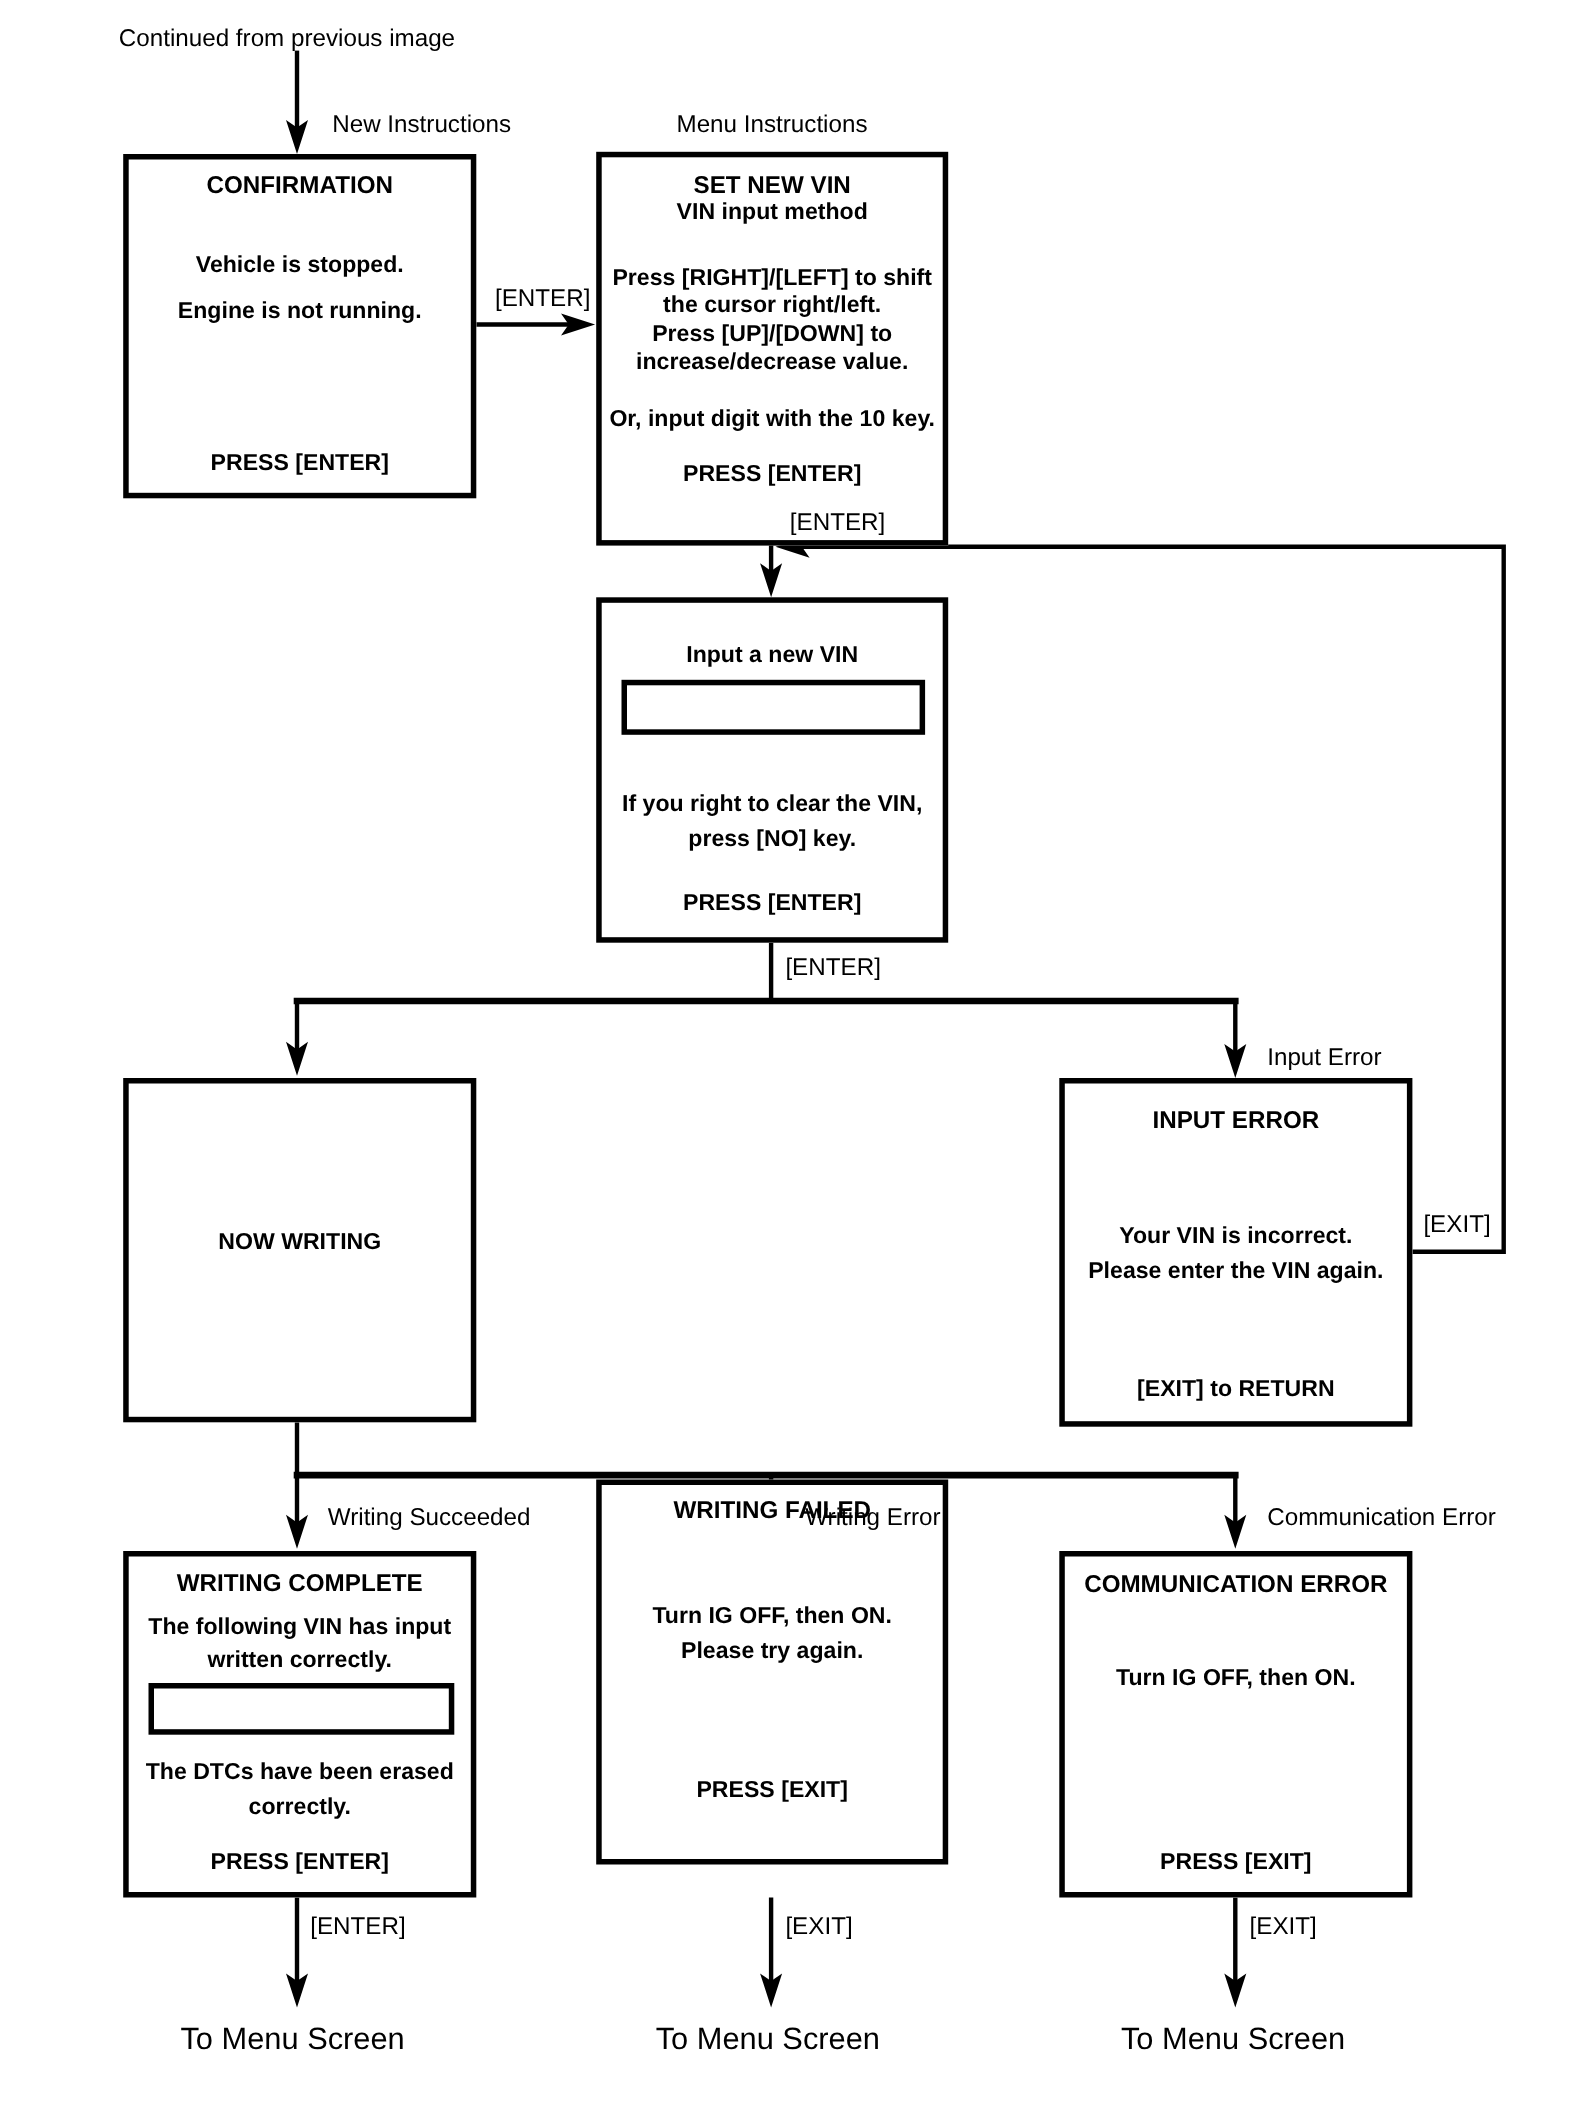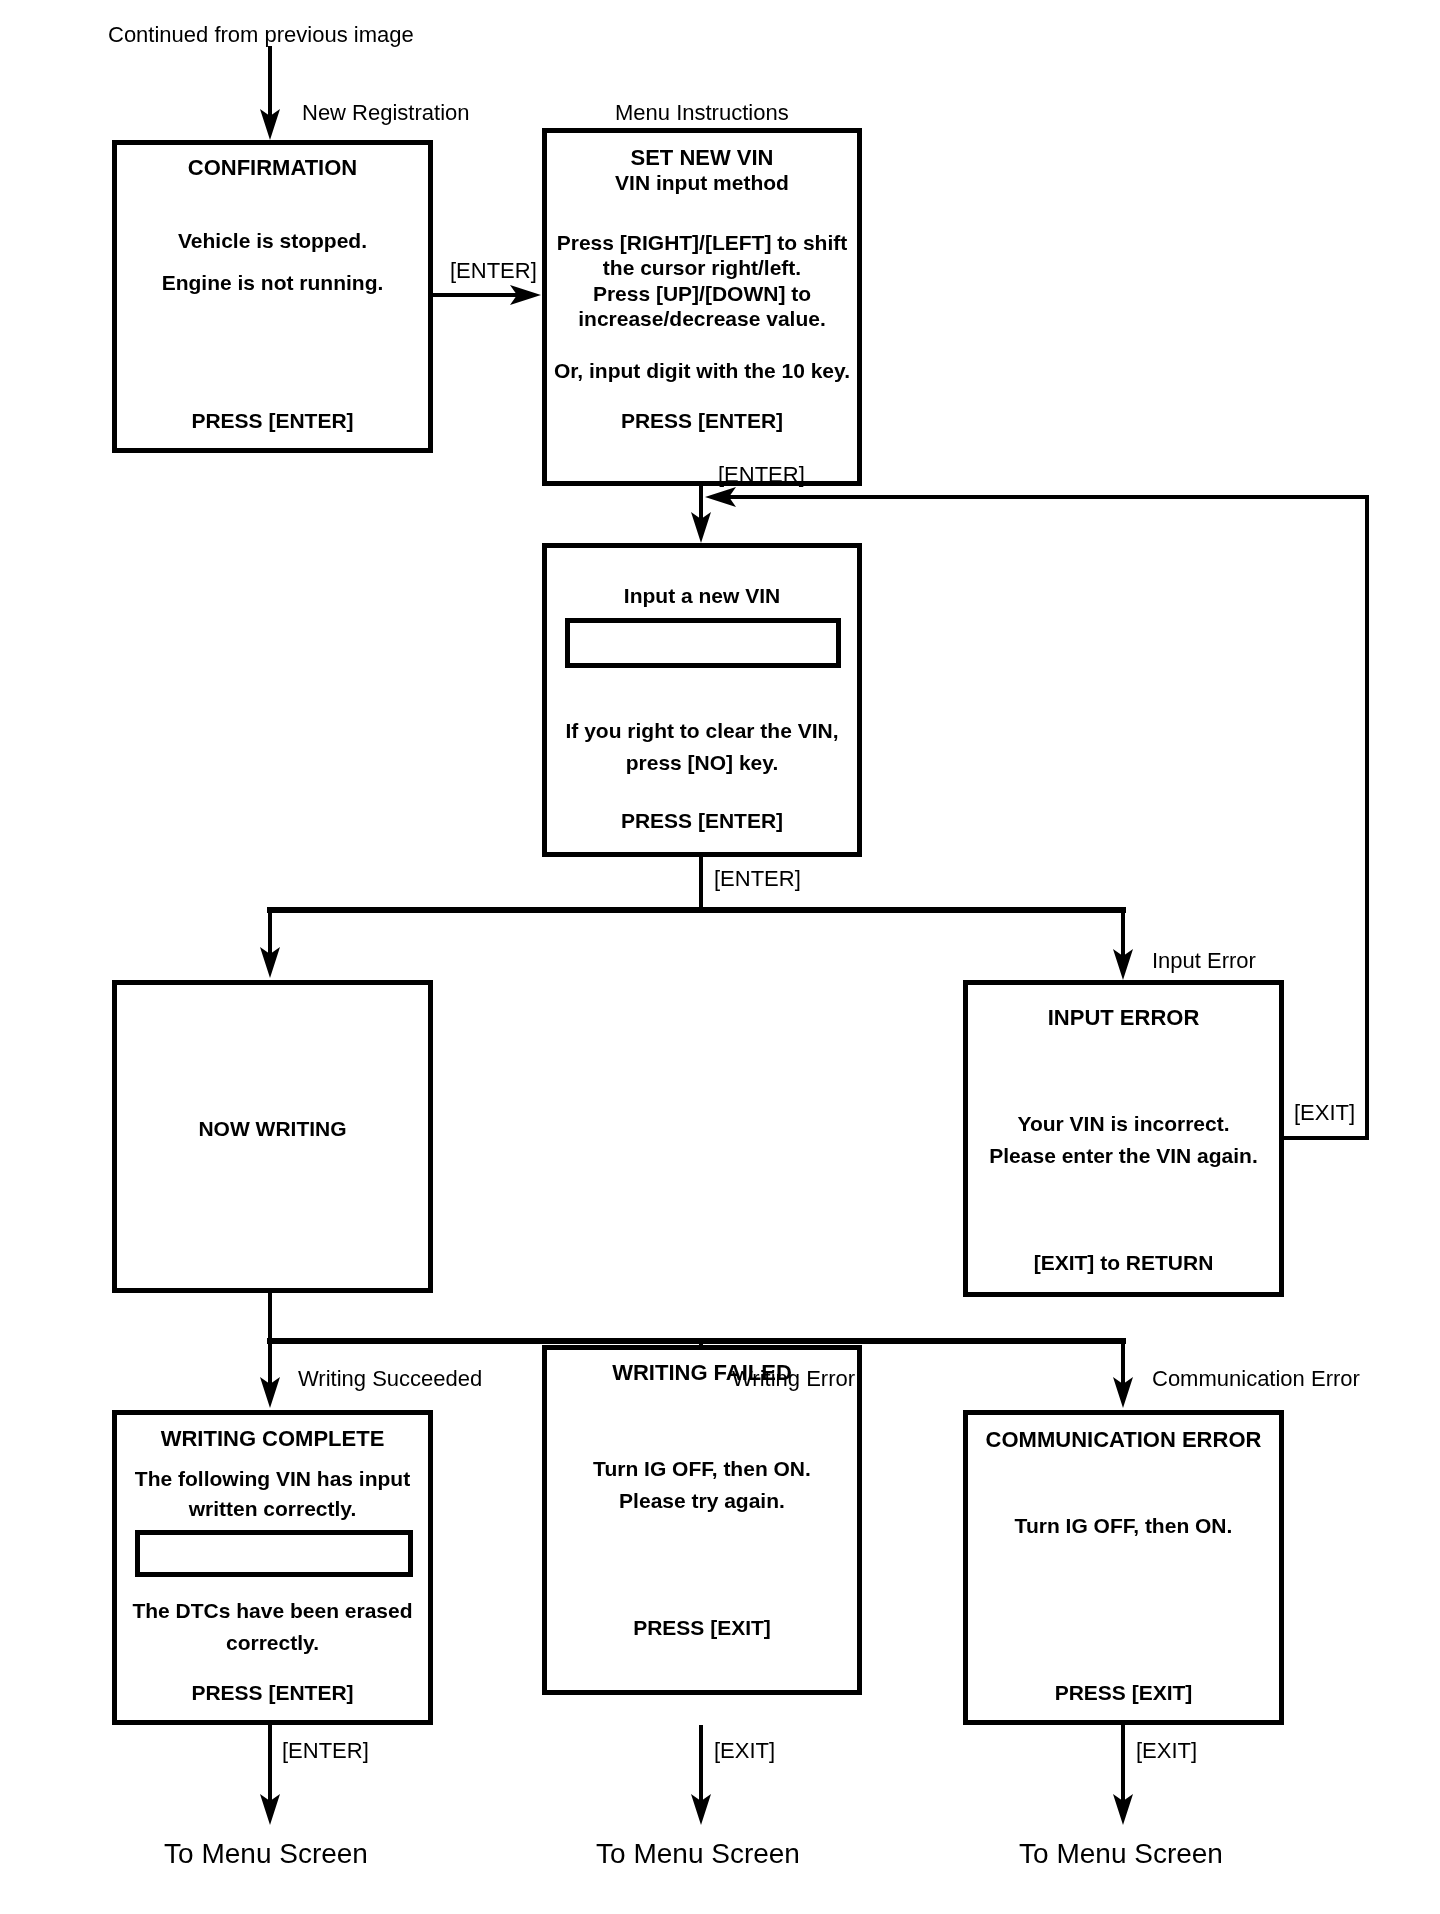--- a/index.html
+++ b/index.html
@@ -97,21 +97,21 @@
       <line x1="270" y1="1725" x2="270" y2="1803"></line>
       <polygon points="270,1825 260,1794 270,1801 280,1794"></polygon>
       <line x1="701" y1="1725" x2="701" y2="1803"></line>
       <polygon points="701,1825 691,1794 701,1801 711,1794"></polygon>
       <line x1="1123" y1="1725" x2="1123" y2="1803"></line>
       <polygon points="1123,1825 1113,1794 1123,1801 1133,1794"></polygon>
     </g>
   </svg>
 
   <div class="lbl" style="left:108px;top:22px">Continued from previous image</div>
-  <div class="lbl" style="left:302px;top:100px">New Registration</div>
+  <div class="lbl" style="left:302px;top:100px">New Instructions</div>
   <div class="lbl" style="left:615px;top:100px">Menu Instructions</div>
   <div class="lbl" style="left:450px;top:258px">[ENTER]</div>
   <div class="lbl" style="left:718px;top:462px">[ENTER]</div>
   <div class="lbl" style="left:714px;top:866px">[ENTER]</div>
   <div class="lbl" style="left:1152px;top:948px">Input Error</div>
   <div class="lbl" style="left:1294px;top:1100px">[EXIT]</div>
   <div class="lbl" style="left:298px;top:1366px">Writing Succeeded</div>
   <div class="lbl" style="left:732px;top:1366px">Writing Error</div>
   <div class="lbl" style="left:1152px;top:1366px">Communication Error</div>
   <div class="lbl" style="left:282px;top:1738px">[ENTER]</div>
@@ -121,21 +121,21 @@
   <div class="menu-lbl" style="left:698px;top:1838px">To Menu Screen</div>
   <div class="menu-lbl" style="left:1121px;top:1838px">To Menu Screen</div>
 
   <div class="screen" style="left:112px;top:140px;width:321px;height:313px">
     <div class="bline btitle" style="top:10px">CONFIRMATION</div>
     <div class="bline" style="top:83px">Vehicle is stopped.</div>
     <div class="bline" style="top:125px">Engine is not running.</div>
     <div class="bline" style="top:263px">PRESS [ENTER]</div>
   </div>
 
-  <div class="screen" style="left:542px;top:128px;width:320px;height:358px">
+  <div class="screen" style="left:542px;top:138px;width:320px;height:358px">
     <div class="bline btitle" style="top:12px">SET NEW VIN</div>
     <div class="bline" style="top:37px">VIN input method</div>
     <div class="bline" style="top:97px">Press [RIGHT]/[LEFT] to shift</div>
     <div class="bline" style="top:122px">the cursor right/left.</div>
     <div class="bline" style="top:148px">Press [UP]/[DOWN] to</div>
     <div class="bline" style="top:173px">increase/decrease value.</div>
     <div class="bline" style="top:225px">Or, input digit with the 10 key.</div>
     <div class="bline" style="top:275px">PRESS [ENTER]</div>
   </div>
 

